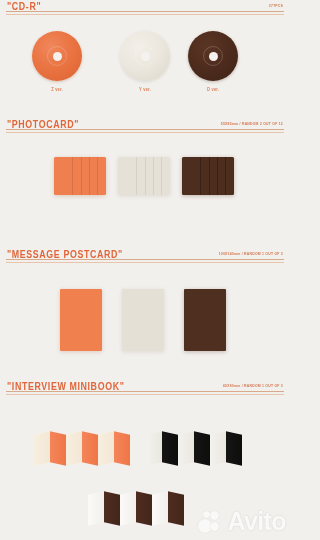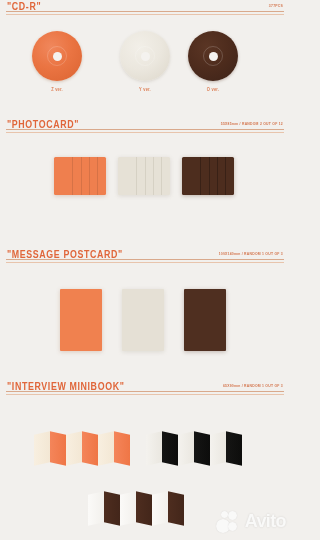--- a/index.html
+++ b/index.html
@@ -128,21 +128,21 @@
   .wm-mark span {
     position: absolute; border-radius: 50%;
     background: #fbfbfb;
     box-shadow: 0 0 1px rgba(120,120,120,.35);
   }
   .wm-mark span:nth-child(1) { width: 14px; height: 14px; left: 0;   top: 11px; }
   .wm-mark span:nth-child(2) { width: 9px;  height: 9px;  left: 12px; top: 14px; }
   .wm-mark span:nth-child(3) { width: 9px;  height: 9px;  left: 12px; top: 3px;  }
   .wm-mark span:nth-child(4) { width: 7px;  height: 7px;  left: 5px;  top: 3px;  }
   .wm-text {
-    font-size: 18px; font-weight: bold;
+    font-size: 25px; font-weight: bold;
     color: #fbfbfb;
     letter-spacing: -0.6px;
     line-height: 26px;
     text-shadow: 0 0 2px rgba(110,110,110,.30);
     font-family: "Liberation Sans", sans-serif;
   }
 </style>
 </head>
 <body>
 

